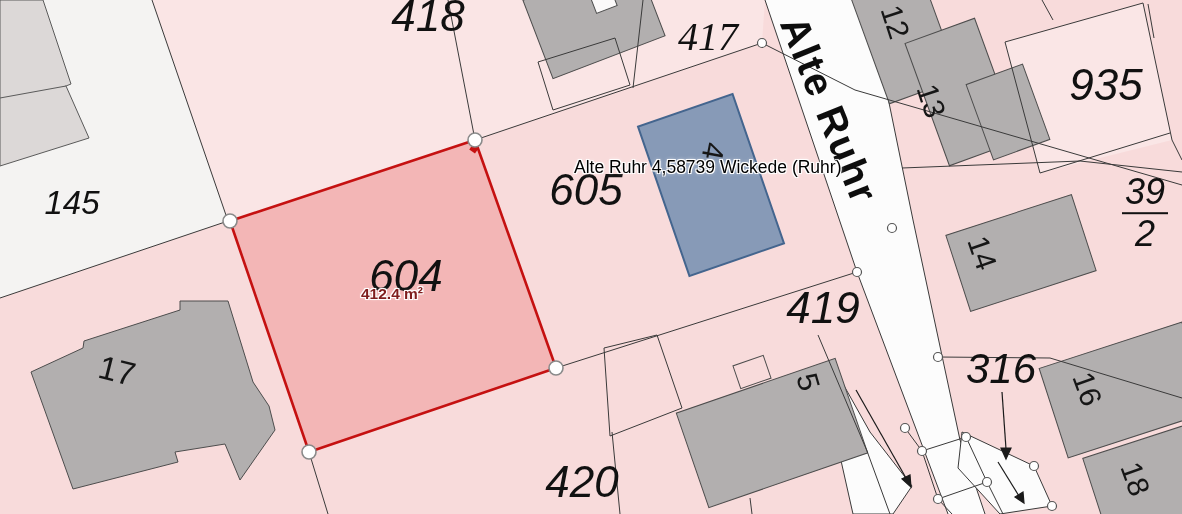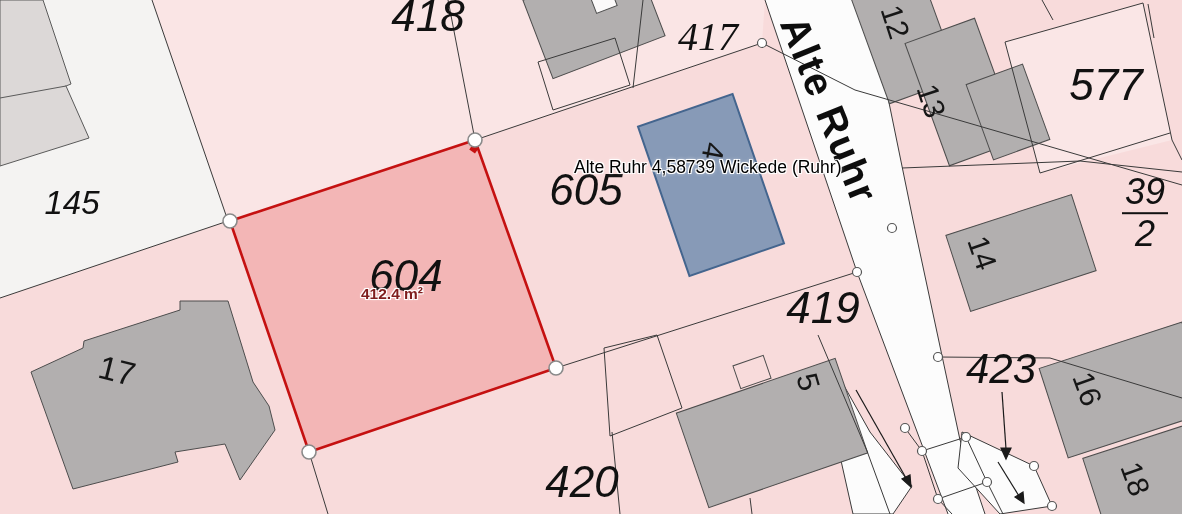--- a/index.html
+++ b/index.html
@@ -129,26 +129,26 @@
       <line x1="856" y1="390" x2="906" y2="478"></line>
       <polygon points="911,487 910,475 902,479"></polygon>
       <line x1="998" y1="462" x2="1019" y2="496"></line>
       <polygon points="1024,503 1023,492 1015,497"></polygon>
     </g>
   </svg>
 
   <div class="lbl parcel-num" style="left:72px;top:178px;font-size:33px;margin-top:25px;">145</div>
   <div class="lbl parcel-num" style="left:428px;top:16px;">418</div>
   <div class="lbl parcel-num" style="left:708px;top:36px;font-size:40px;font-family:Liberation Serif, serif;">417</div>
-  <div class="lbl parcel-num" style="left:1106px;top:85px;">577</div>
+  <div class="lbl parcel-num" style="left:1106px;top:85px;">935</div>
   <div class="lbl parcel-num" style="left:586px;top:190px;">605</div>
   <div class="lbl parcel-num" style="left:406px;top:276px;">604</div>
   <div class="lbl parcel-num" style="left:823px;top:308px;">419</div>
   <div class="lbl parcel-num" style="left:582px;top:482px;text-align:center;">420</div>
-  <div class="lbl parcel-num" style="left:1001px;top:369px;font-size:42px;">423</div>
+  <div class="lbl parcel-num" style="left:1001px;top:369px;font-size:42px;">316</div>
 
   <div class="lbl fraction" style="left:1145px;top:213px;">
     <span>39</span>
     <div class="bar"></div>
     <span>2</span>
   </div>
 
   <div class="lbl house-num" style="left:895px;top:22px;transform:translate(-50%,-50%) rotate(72deg);">12</div>
   <div class="lbl house-num" style="left:931px;top:101px;transform:translate(-50%,-50%) rotate(72deg);">13</div>
   <div class="lbl house-num" style="left:982px;top:253px;transform:translate(-50%,-50%) rotate(71deg);">14</div>

